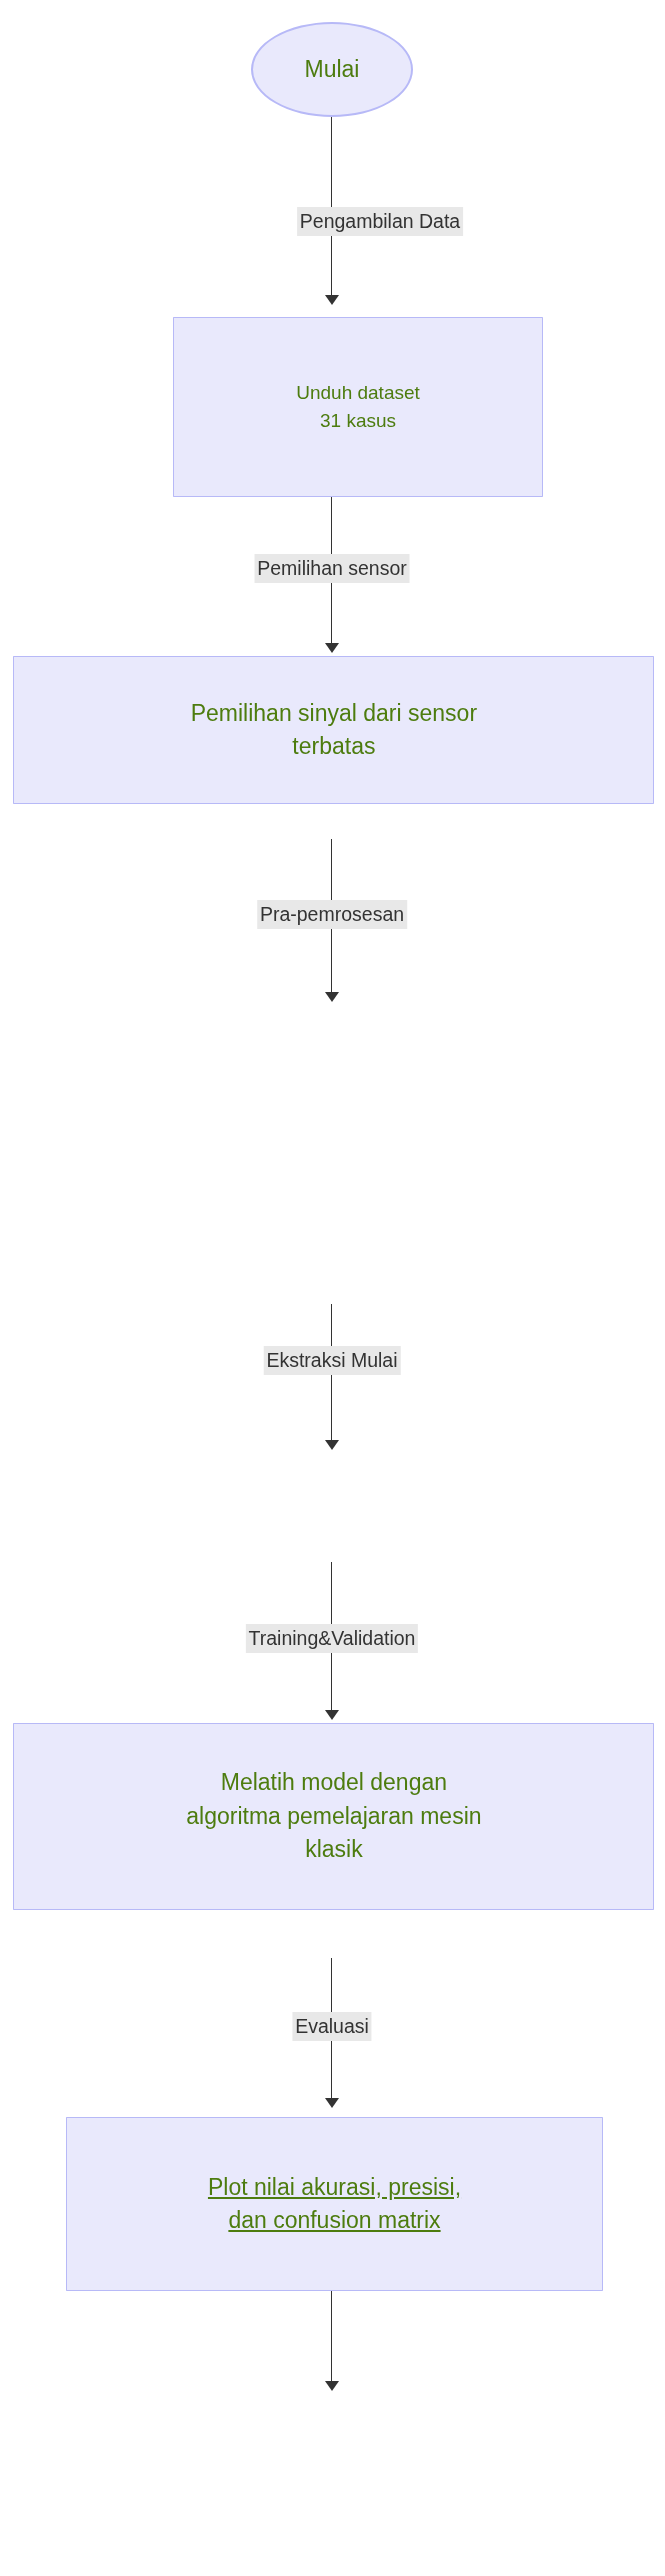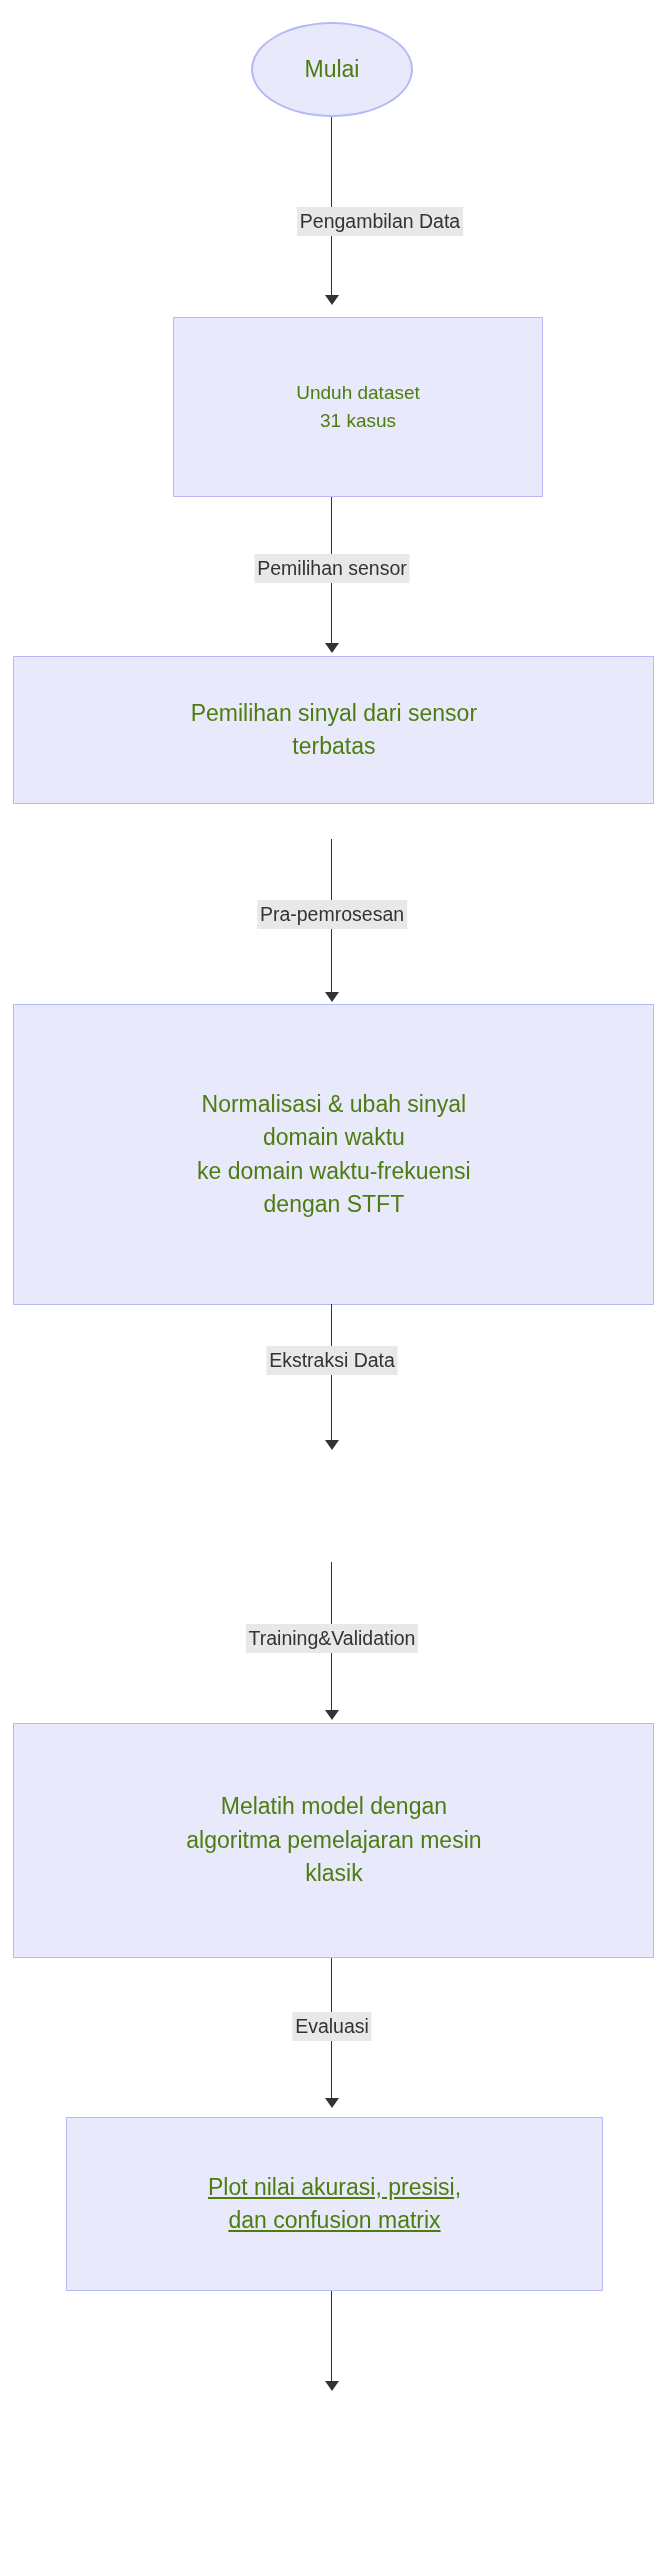--- a/index.html
+++ b/index.html
@@ -99,37 +99,31 @@
 
   <div class="node rect" style="left:13.4px; top:656px; width:641px; height:148px; font-size:23px;">
     <span class="node-label">Pemilihan sinyal dari sensor
 terbatas</span>
   </div>
 
   <div class="edge-line" style="left:331px; top:839px; height:160px;"></div>
   <div class="arrow-head" style="left:325px; top:992px;"></div>
   <div class="edge-label" style="left:332px; top:900px;">Pra-pemrosesan</div>
 
-  <div class="node rect" style="left:13.4px; top:1004px; width:641px; height:301px; font-size:23px;">
-    <span class="node-label">Normalisasi &amp; ubah sinyal
-domain waktu
-ke domain waktu-frekuensi
-dengan STFT</span>
-  </div>
 
   <div class="edge-line" style="left:331px; top:1304px; height:142px;"></div>
   <div class="arrow-head" style="left:325px; top:1440px;"></div>
-  <div class="edge-label" style="left:332px; top:1346px;">Ekstraksi Data</div>
+  <div class="edge-label" style="left:332px; top:1346px;">Ekstraksi Mulai</div>
 
 
   <div class="edge-line" style="left:331px; top:1562px; height:154px;"></div>
   <div class="arrow-head" style="left:325px; top:1710px;"></div>
   <div class="edge-label" style="left:332px; top:1624px;">Training&amp;Validation</div>
 
-  <div class="node rect" style="left:13.4px; top:1723px; width:641px; height:235px; font-size:23px;">
+  <div class="node rect" style="left:13.4px; top:1723px; width:641px; height:187px; font-size:23px;">
     <span class="node-label">Melatih model dengan
 algoritma pemelajaran mesin
 klasik</span>
   </div>
 
   <div class="edge-line" style="left:331px; top:1958px; height:146px;"></div>
   <div class="arrow-head" style="left:325px; top:2098px;"></div>
   <div class="edge-label" style="left:332px; top:2012px;">Evaluasi</div>
 
   <div class="node rect" style="left:66px; top:2117px; width:537px; height:174px; font-size:23px;text-decoration:underline;">

